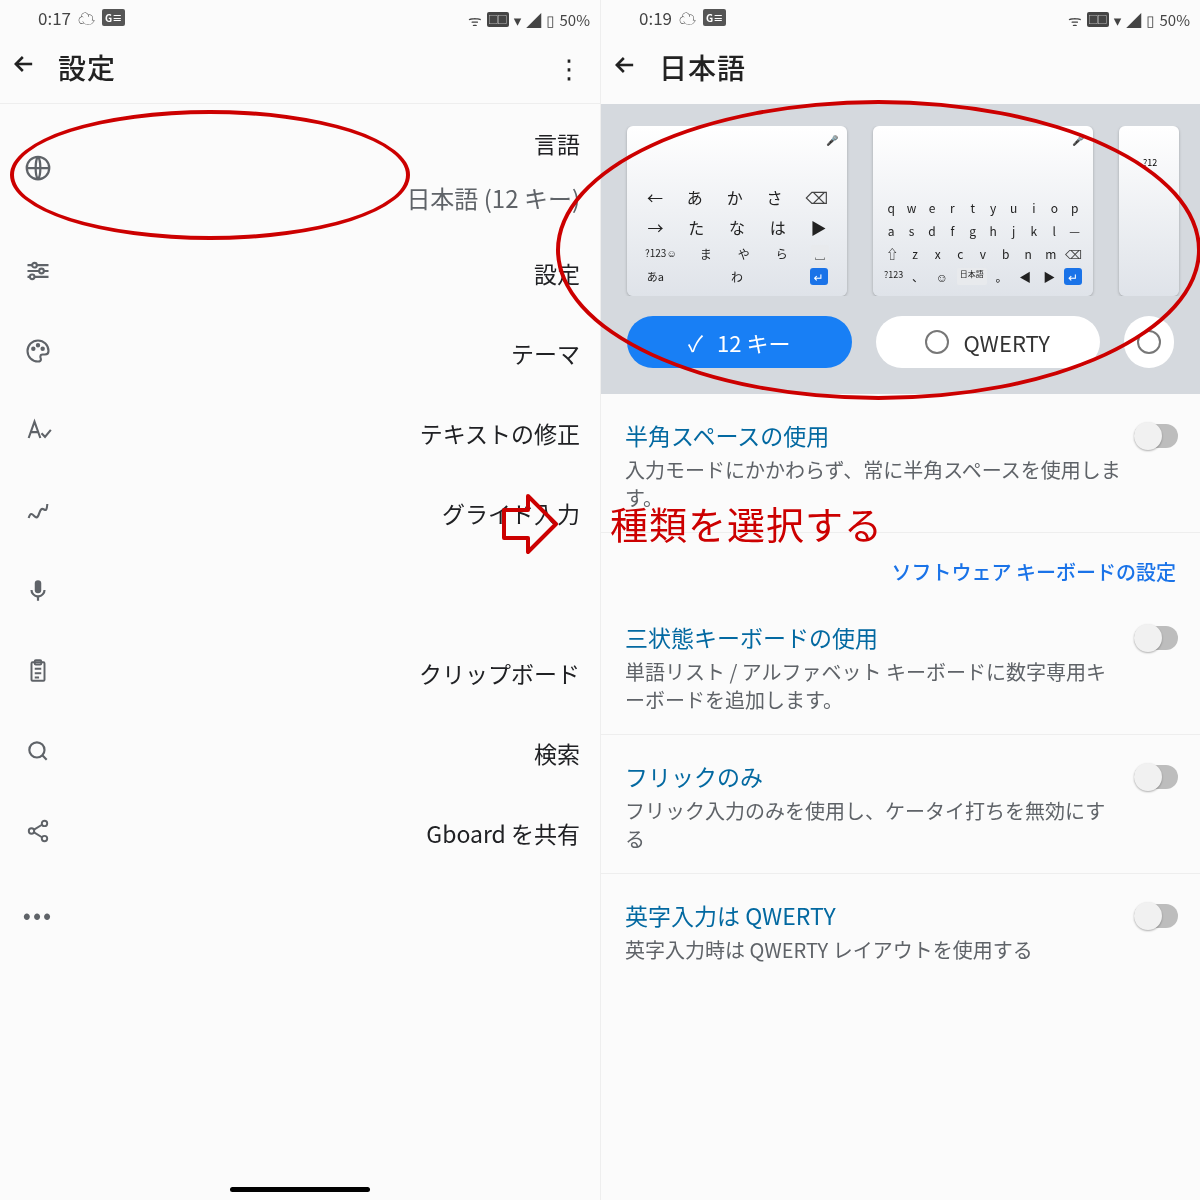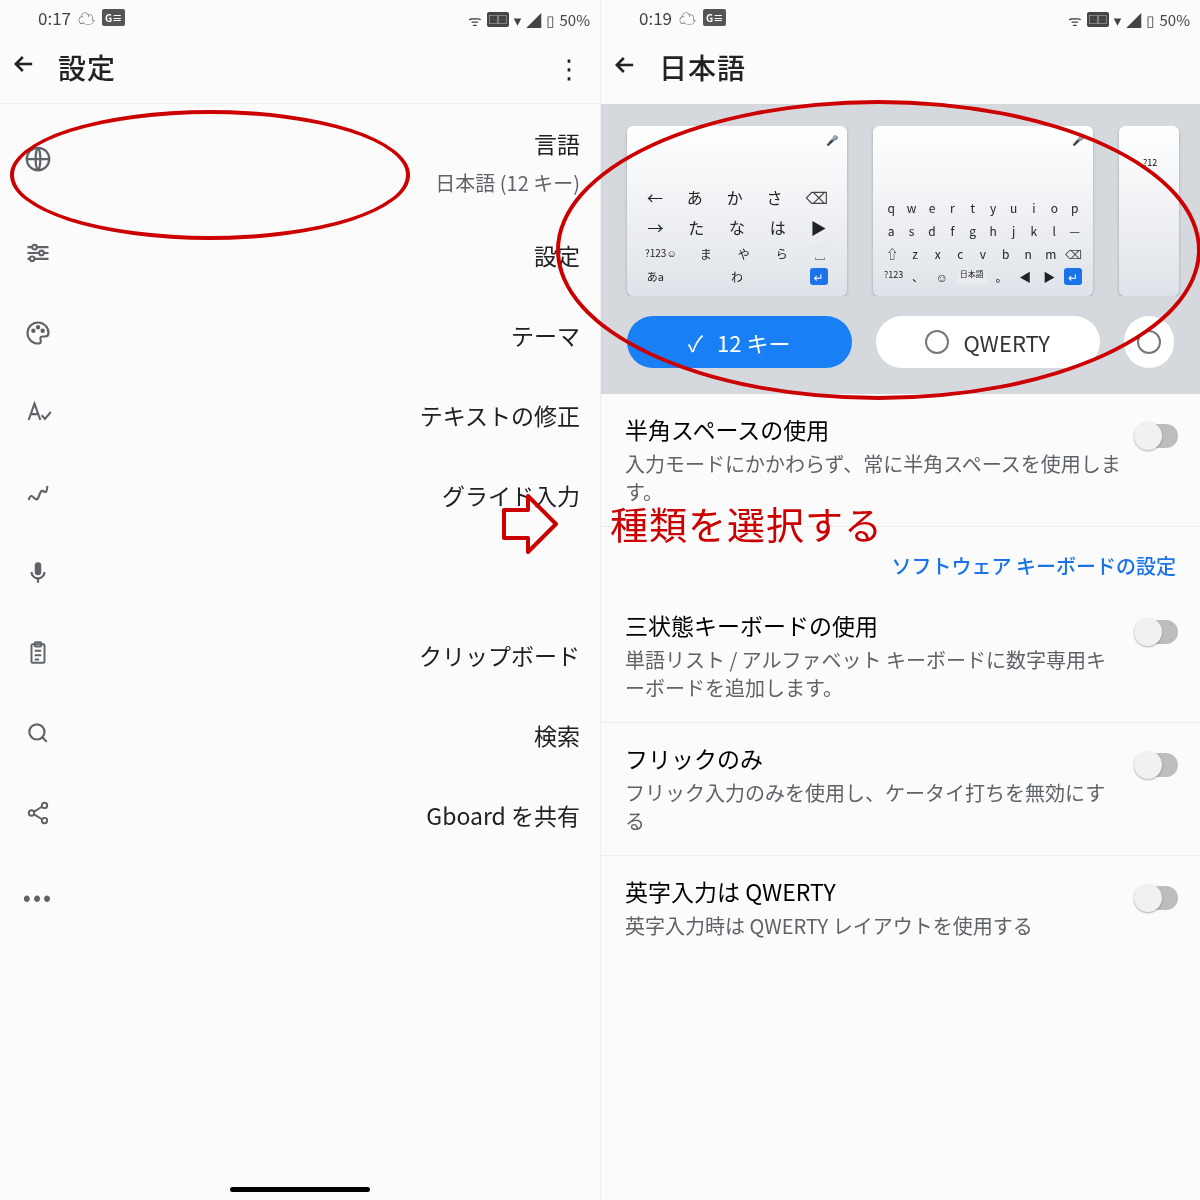--- a/index.html
+++ b/index.html
@@ -9,21 +9,21 @@
   .status-left { display: flex; align-items: center; gap: 7px; }
   .status-right { display: flex; align-items: center; gap: 5px; font-size: 15px; }
   .app-bar { height: 74px; display: flex; align-items: center; padding: 0 10px; gap: 20px; border-bottom: 1px solid #eee; }
   .app-bar .title { font-size: 28px; color: #222; font-weight: 500; letter-spacing: 1px; }
   .app-bar .grow { flex: 1; }
   .settings-list { padding: 4px 0; text-align: right; }
   .setting-item { display: flex; align-items: center; padding: 18px 20px; gap: 28px; min-height: 80px; }
   .setting-item .icon-slot { width: 36px; display: flex; justify-content: center; color: #5f6368; }
   .setting-item .texts { flex: 1; }
   .setting-item .label { font-size: 23px; color: #202124; }
-  .setting-item .sub { font-size: 20px; color: #5f6368; margin-top: 8px; }
+  .setting-item .sub { font-size: 24px; color: #5f6368; margin-top: 20px; }
   .circle-annot { position: absolute; border: 4px solid #c00; border-radius: 50%; pointer-events: none; }
   .home-indicator { position: absolute; bottom: 8px; left: 50%; transform: translateX(-50%); width: 140px; height: 5px; background: #000; border-radius: 3px; }
   
   .kb-carousel { background: #d5d9de; padding: 22px 0 26px 0; position: relative; }
   .kb-strip { display: flex; gap: 26px; padding: 0 26px; overflow: hidden; }
   .kb-card { flex: 0 0 220px; background: linear-gradient(#fff,#dfe3e9); border-radius: 6px; box-shadow: 0 1px 3px rgba(0,0,0,.25); padding: 10px 8px 8px 8px; height: 170px; display: flex; flex-direction: column; justify-content: flex-end; position: relative; }
   .kb-card.partial { flex: 0 0 60px; }
   .kb-row { display: flex; justify-content: space-around; margin: 3px 0; font-size: 16px; color: #222; }
   .kb-row span { min-width: 18px; text-align:center; }
   .kb-row .key-wide { background:#e8eaed; border-radius:2px; padding:0 3px; }
@@ -33,21 +33,21 @@
   .chip.selected { background: #187ff5; color: #fff; }
   .chip.unselected { background: #fff; color: #333; }
   .chip.tiny { flex: 0 0 50px; }
   .radio { width: 24px; height: 24px; border: 2px solid #777; border-radius: 50%; }
   .check { font-size: 22px; }
   .detail-list { padding: 0; }
   .section-hdr { color: #1a73e8; font-size: 20px; padding: 24px 24px 10px 24px; font-weight: 500; text-align: right; }
   .detail-item { display: flex; align-items: flex-start; padding: 18px 22px 20px 24px; gap: 12px; border-bottom: 1px solid #eee; }
   .detail-item.nobord { border-bottom: none; }
   .detail-item .dtexts { flex: 1; }
-  .detail-item .dtitle { font-size: 23px; color: #000000; margin-bottom: 4px; }
+  .detail-item .dtitle { font-size: 23px; color: #0369a1; margin-bottom: 4px; margin-top: 6px; }
   .detail-item .dsub { font-size: 20px; color: #5f6368; line-height: 1.4; }
   .toggle { width: 44px; height: 24px; background: #bdbdbd; border-radius: 12px; position: relative; margin-top: 12px; flex-shrink: 0; }
   .toggle::after { content:""; position:absolute; left:0; top:-2px; width:28px; height:28px; background:#f1f1f1; border-radius:50%; box-shadow:0 1px 2px rgba(0,0,0,.3); }
   
   .annot-arrow { position:absolute; color:#c00; }
   .annot-text { color:#c00; font-size:38px; font-weight:400; letter-spacing:1px; }
   .kb-card .kb-row.small span { font-size:12px; }
   .kb-row .enter { background:#1a73e8; color:#fff; border-radius:3px; padding:0 4px; font-size:11px; }
   .kb-row .bs { color:#444; }
 </style>

